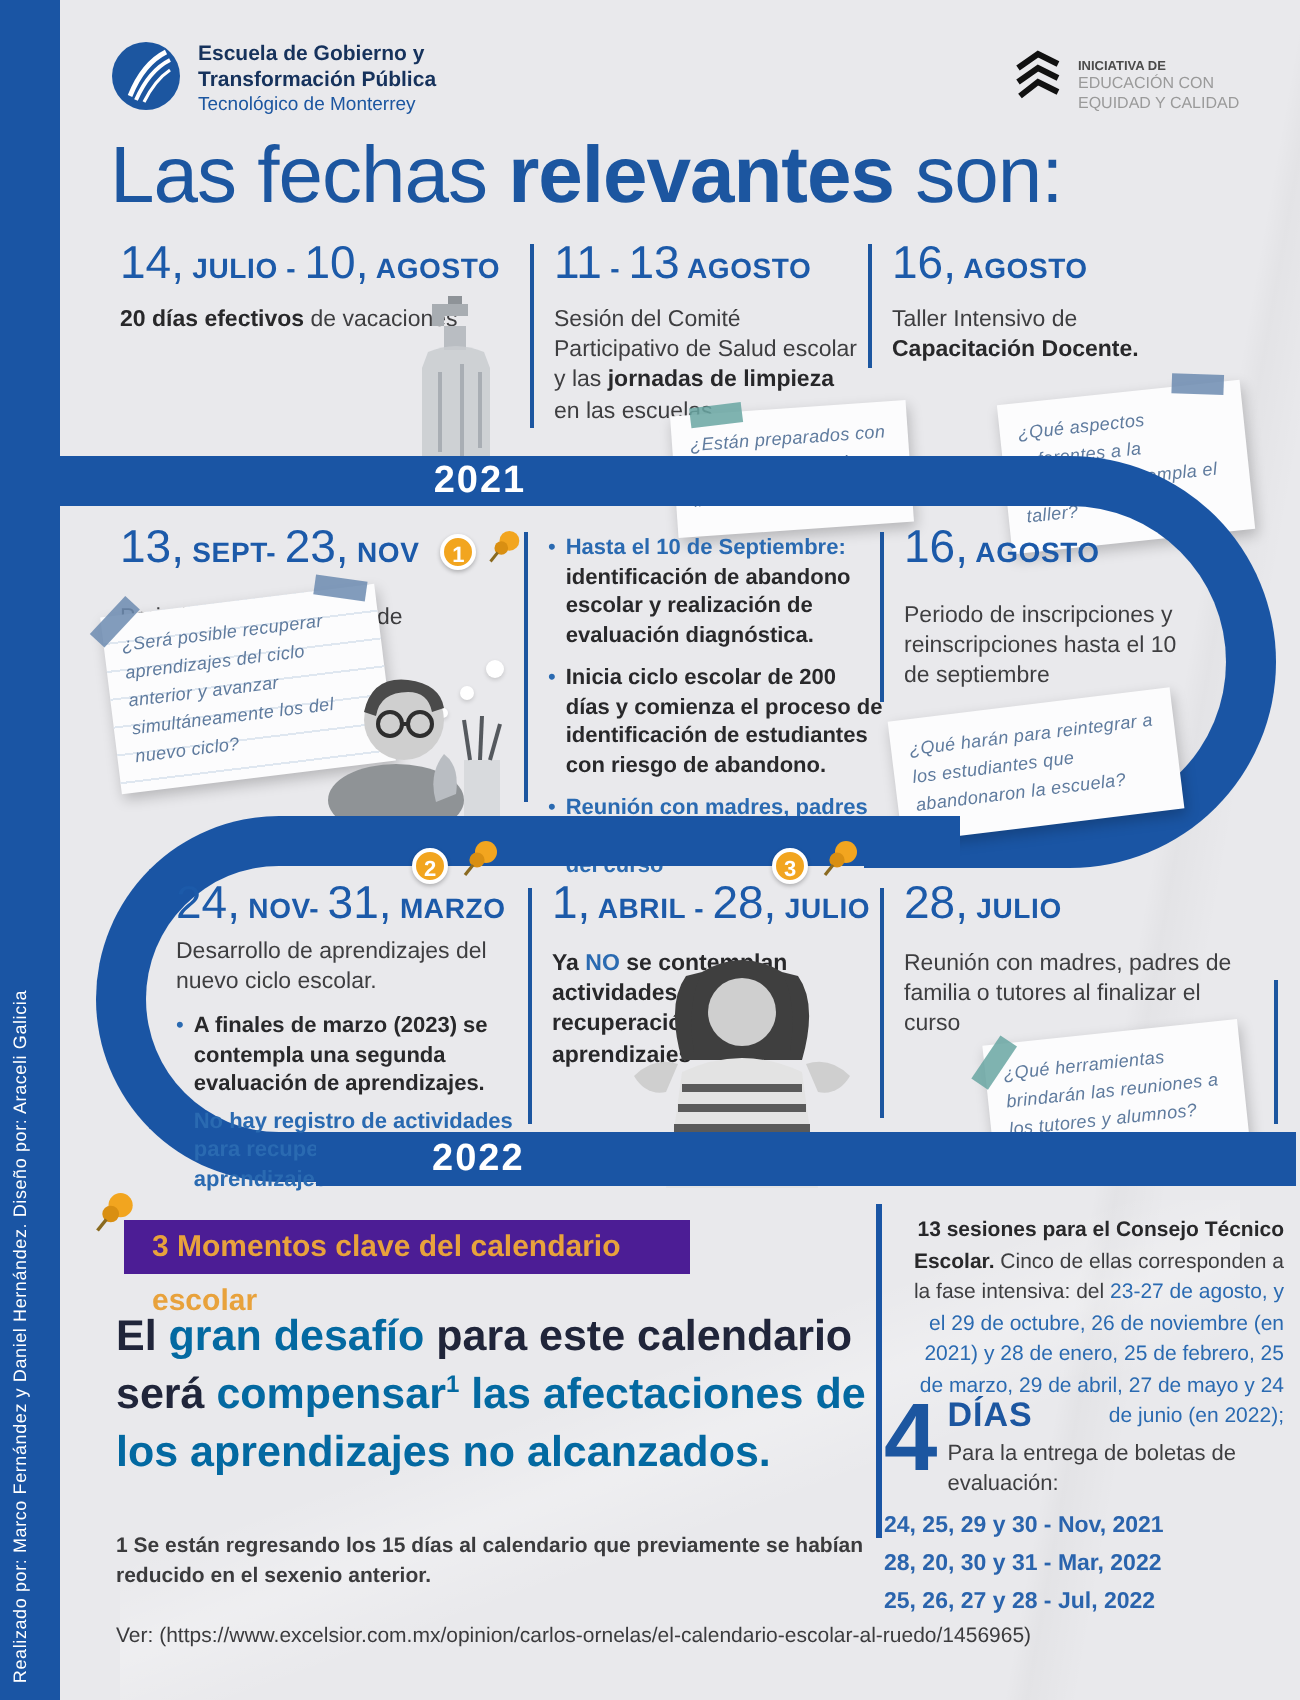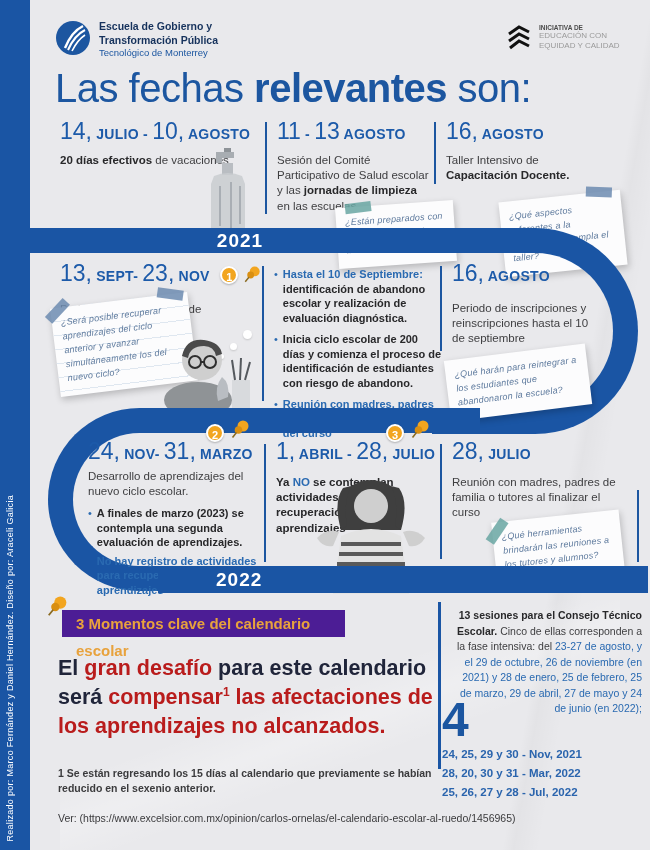--- a/index.html
+++ b/index.html
@@ -15,21 +15,21 @@
   .sidebar { position:absolute; left:0; top:0; width:30px; height:850px; background:#1a55a4; }
   .credit {
     position:absolute; left:5px; bottom:8px; writing-mode:vertical-rl; transform:rotate(180deg);
     color:#fff; font-size:9px; letter-spacing:.3px; white-space:nowrap;
   }
 
   
   .logo-left { position:absolute; left:55px; top:20px; display:flex; gap:8px; align-items:center; }
   .logo-left .txt div:nth-child(1), .logo-left .txt div:nth-child(2) { font-size:10.5px; font-weight:bold; color:#16325c; line-height:1.25; }
   .logo-left .txt div:nth-child(3) { font-size:9.5px; color:#1c56a0; line-height:1.35; }
-  .logo-right { position:absolute; left:505px; top:24px; display:flex; gap:6px; align-items:flex-start; }
+  .logo-right { position:absolute; left:505px; top:24px; display:flex; gap:6px; align-items:flex-end; }
   .logo-right .txt div:nth-child(1) { font-size:6.5px; font-weight:bold; color:#4b4b4b; }
   .logo-right .txt div:nth-child(2), .logo-right .txt div:nth-child(3) { font-size:8px; color:#9a9a9a; line-height:1.25; }
 
   .title { position:absolute; left:55px; top:66px; font-size:40px; color:#1c56a0; letter-spacing:-.5px; }
   .title .bold { font-weight:bold; }
 
   
   .dline { color:#1c5aa9; white-space:nowrap; }
   .dnum { font-size:23px; font-weight:normal;text-align:center; }
   .dmon { font-size:14px; font-weight:bold; letter-spacing:.3px; }
@@ -67,21 +67,21 @@
     display:inline-block; width:18px; height:18px; border-radius:50%;
     background:#f2a51f; color:#fff; font-size:11px; font-weight:bold;
     text-align:center; line-height:18px; border:2px solid #fff; box-shadow:0 1px 2px rgba(0,0,0,.25);
   }
   .pin { display:inline-block; vertical-align:middle; }
 
   
   .momentos-box { position:absolute; left:62px; top:610px; width:283px; height:27px; background:#4c1d95;
     color:#e8a23c; font-size:15px; font-weight:bold; line-height:27px; padding-left:14px; }
   .challenge { position:absolute; left:58px; top:654px; width:392px; font-size:21.5px; font-weight:bold; line-height:1.34; color:#20253a; }
-  .challenge .cblue { color:#b91c1c; }
+  .challenge .cblue { color:#0369a1; }
   .rdivider { position:absolute; left:438px; top:602px; width:3px; height:167px; background:#1a55a4; }
   .consejo { position:absolute; left:452px; top:608px; width:190px; font-size:10.5px; line-height:1.48; color:#3e3e40;text-align:right; }
   .dias { position:absolute; left:442px; top:698px; width:200px; }
   .dias-top { display:flex; gap:5px; align-items:flex-start; }
   .dias-num { font-size:48px; font-weight:bold; color:#1c56a0; line-height:.9; }
   .dias-lbl { font-size:17px; font-weight:bold; color:#1c56a0; letter-spacing:.5px; }
   .dias-sub { font-size:11px; color:#3e3e40; line-height:1.35; margin-top:2px; }
   .dias-lines { font-size:11.5px; font-weight:bold; color:#2a64ad; line-height:1.65; margin-top:4px; }
   .footnote { position:absolute; left:58px; top:766px; width:390px; font-size:10.5px; font-weight:bold; color:#3b3b3d; line-height:1.4; }
   .source { position:absolute; left:58px; top:812px; width:575px; font-size:10.5px; color:#3b3b3d; }
@@ -319,20 +319,24 @@
   <div class="momentos-box">3 Momentos clave del calendario escolar</div>
 
   <div class="challenge"><span>El </span><span class="cblue">gran desafío</span><span> para este calendario será </span><span class="cblue">compensar</span><sup class="cblue" style="font-size:12px;">1</sup><span class="cblue"> las afectaciones de los aprendizajes no alcanzados.</span></div>
 
   <div class="rdivider"></div>
   <div class="consejo"><span class="b">13 sesiones para el Consejo Técnico Escolar.</span><span> Cinco de ellas corresponden a la fase intensiva: del </span><span class="blue">23-27 de agosto, y el 29 de octubre, 26 de noviembre (en 2021) y 28 de enero, 25 de febrero, 25 de marzo, 29 de abril, 27 de mayo y 24 de junio (en 2022);</span></div>
 
   <div class="dias">
     <div class="dias-top">
       <span class="dias-num">4</span>
+      <span>
+        <div class="dias-lbl">DÍAS</div>
+        <div class="dias-sub">Para la entrega de boletas de evaluación:</div>
+      </span>
     </div>
     <div class="dias-lines">
       <div>24, 25, 29 y 30 - Nov, 2021</div>
       <div>28, 20, 30 y 31 - Mar, 2022</div>
       <div>25, 26, 27 y 28 - Jul, 2022</div>
     </div>
   </div>
 
   <div class="footnote">1 Se están regresando los 15 días al calendario que previamente se habían reducido en el sexenio anterior.</div>
   <a class="source" style="text-decoration:none;color:#3b3b3d;cursor:pointer;">Ver: (https://www.excelsior.com.mx/opinion/carlos-ornelas/el-calendario-escolar-al-ruedo/1456965)</a>

